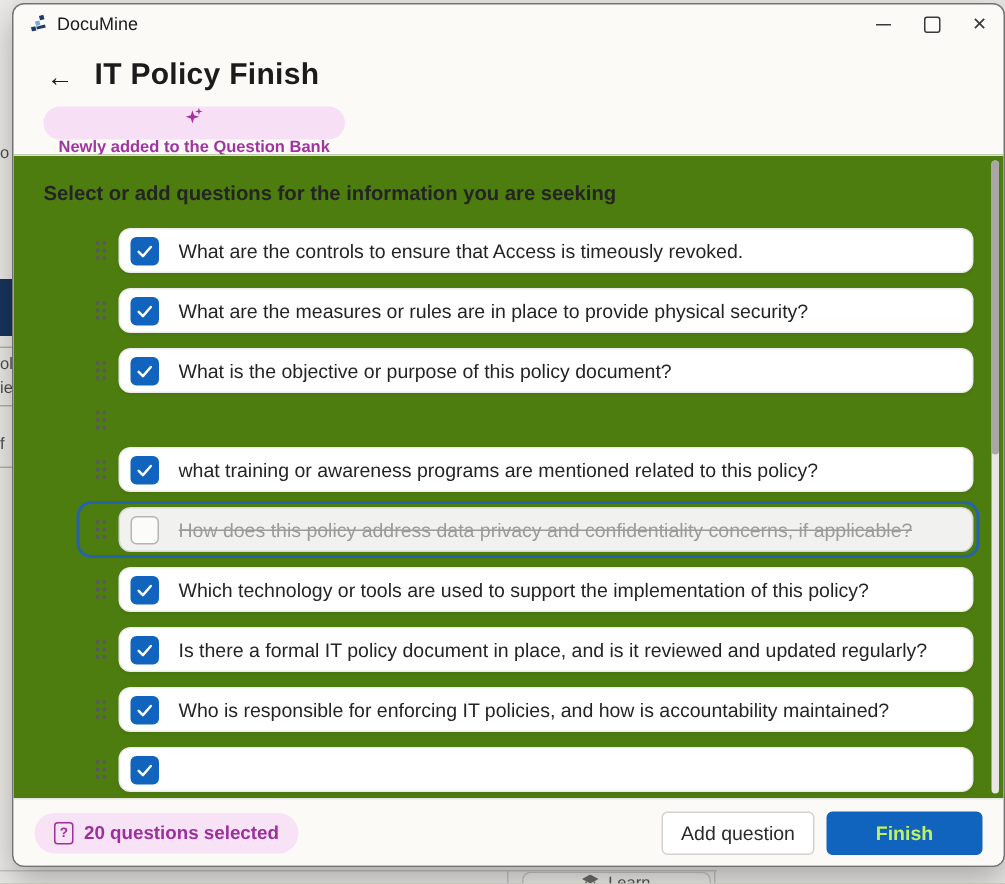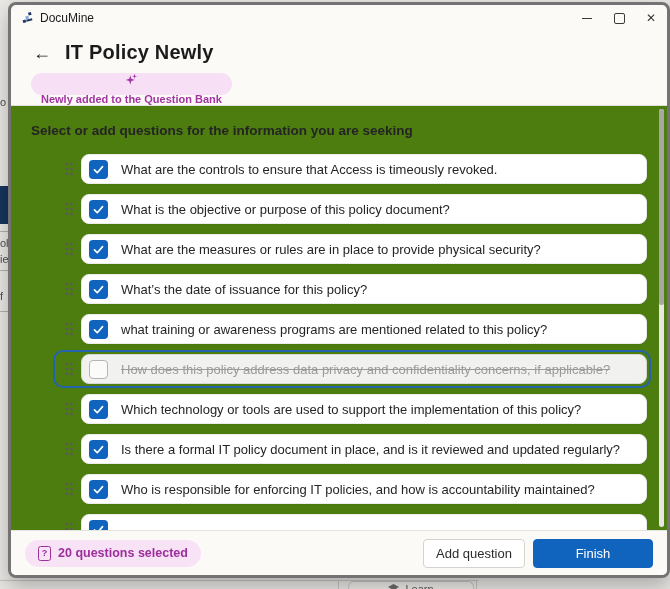--- a/index.html
+++ b/index.html
@@ -14,21 +14,21 @@
   .bottom-strip{position:absolute;left:0;bottom:0;width:670px;height:11px;background:#e9e7e4;}
   .bottom-hline{position:absolute;left:0;top:2px;width:478px;height:1px;background:#c6c4c1;}
   .bottom-vline{position:absolute;top:2px;bottom:0;width:1px;background:#c6c4c1;}
   .learn-tab{position:absolute;left:348px;top:3px;width:124px;height:10px;
              border:1px solid #c6c4c1;border-bottom:none;border-radius:6px 6px 0 0;
              background:#edebe8;display:flex;align-items:flex-start;justify-content:center;
              gap:6px;font-size:11px;color:#555;overflow:hidden;padding-top:1px;}
 
   
   .dialog{position:absolute;left:8px;top:2px;right:0;bottom:11px;background:#fbfaf7;
-          border:3px solid #737373;border-radius:8px;box-shadow:0 8px 22px rgba(0,0,0,.28);
+          border:1px solid #737373;border-radius:8px;box-shadow:0 8px 22px rgba(0,0,0,.28);
           overflow:hidden;}
   .titlebar{height:26px;display:flex;justify-content:space-between;align-items:center;padding-left:10px;}
   .title-left{display:flex;align-items:center;gap:7px;font-size:12px;color:#1b1b1b;}
   .win-controls{display:flex;height:100%;}
   .ctl{width:32px;height:100%;display:flex;align-items:center;justify-content:center;color:#3a3a3a;}
   .min-glyph{display:block;width:10px;height:0;border-bottom:1.2px solid #3a3a3a;}
   .max-glyph{display:block;width:9px;height:9px;border:1.2px solid #3a3a3a;border-radius:2px;}
   .close-glyph{font-size:12px;line-height:12px;}
 
   
@@ -66,21 +66,21 @@
           border-top:1px solid #e5e3e0;display:flex;align-items:center;
           justify-content:space-between;padding:0 14px;box-sizing:border-box;}
   .count-badge{display:flex;align-items:center;gap:7px;background:#f8e2f6;color:#9c2f9c;
                height:27px;border-radius:14px;padding:0 13px;font-size:12.5px;font-weight:700;}
   .doc-icon{width:11px;height:13px;border:1.3px solid #9c2f9c;border-radius:2.5px;
             font-size:9px;line-height:9px;display:flex;align-items:center;justify-content:center;}
   .footer-buttons{display:flex;gap:8px;}
   .btn{height:29px;border-radius:4px;font-size:13px;display:flex;align-items:center;
        justify-content:center;font-family:inherit;box-sizing:border-box;cursor:default;}
   .btn.secondary{width:102px;background:#ffffff;border:1px solid #d4d2cf;color:#2b2b2b;}
-  .btn.primary{width:120px;background:#1164be;border:1px solid #1164be;color:#ffffff;font-weight:400;}
+  .btn.primary{width:104px;background:#1164be;border:1px solid #1164be;color:#bef264;font-weight:700;}
 </style>
 </head>
 <body>
 
 <div class="stage">
 
   <div class="left-strip">
     <span class="frag" style="top:97px;">o</span>
     <div class="navy-block"></div>
     <div class="frag-line" style="top:231px;"></div>
@@ -131,21 +131,21 @@
           </span>
         <span class="ctl">
             <span class="close-glyph">✕</span>
           </span>
       </div>
     </div>
 
     <div>
       <div class="title-row">
         <span class="back">←</span>
-        <h1 class="page-title">IT Policy Newly</h1>
+        <h1 class="page-title">IT Policy Finish</h1>
       </div>
       <div class="new-badge">
         <span>
           <svg width="13" height="13" viewBox="0 0 16 16">
             <path d="M6.5 3 L7.8 7.2 L12 8.5 L7.8 9.8 L6.5 14 L5.2 9.8 L1 8.5 L5.2 7.2 Z" fill="#a233a2"></path>
             <path d="M11.8 1 L12.5 3.3 L14.8 4 L12.5 4.7 L11.8 7 L11.1 4.7 L8.8 4 L11.1 3.3 Z" fill="#a233a2"></path>
           </svg>
         </span>
         <span>Newly added to the Question Bank</span>
       </div>
@@ -185,64 +185,56 @@
         <circle cx="3" cy="13" r="1.3" fill="#5a5a5a"></circle>
                 <circle cx="7.5" cy="13" r="1.3" fill="#5a5a5a"></circle>
       </svg>
     </span>
     <div class="card">
       <span class="checkbox checked">
         <svg class="check" width="13" height="13" viewBox="0 0 16 16">
           <path d="M3 8.5 L6.5 12 L13 4.5" fill="none" stroke="#ffffff" stroke-width="2" stroke-linecap="round" stroke-linejoin="round"></path>
         </svg>
       </span>
+      <span class="q-text">What are the measures or rules are in place to provide physical security?</span>
+    </div>
+  </div>
+
+  <div class="row">
+    <span class="drag-handle">
+      <svg width="10" height="16" viewBox="0 0 10 16">
+        <circle cx="3" cy="3" r="1.3" fill="#5a5a5a"></circle>
+                <circle cx="7.5" cy="3" r="1.3" fill="#5a5a5a"></circle>
+        <circle cx="3" cy="8" r="1.3" fill="#5a5a5a"></circle>
+                <circle cx="7.5" cy="8" r="1.3" fill="#5a5a5a"></circle>
+        <circle cx="3" cy="13" r="1.3" fill="#5a5a5a"></circle>
+                <circle cx="7.5" cy="13" r="1.3" fill="#5a5a5a"></circle>
+      </svg>
+    </span>
+    <div class="card">
+      <span class="checkbox checked">
+        <svg class="check" width="13" height="13" viewBox="0 0 16 16">
+          <path d="M3 8.5 L6.5 12 L13 4.5" fill="none" stroke="#ffffff" stroke-width="2" stroke-linecap="round" stroke-linejoin="round"></path>
+        </svg>
+      </span>
       <span class="q-text">What is the objective or purpose of this policy document?</span>
     </div>
   </div>
 
   <div class="row">
     <span class="drag-handle">
       <svg width="10" height="16" viewBox="0 0 10 16">
         <circle cx="3" cy="3" r="1.3" fill="#5a5a5a"></circle>
                 <circle cx="7.5" cy="3" r="1.3" fill="#5a5a5a"></circle>
         <circle cx="3" cy="8" r="1.3" fill="#5a5a5a"></circle>
                 <circle cx="7.5" cy="8" r="1.3" fill="#5a5a5a"></circle>
         <circle cx="3" cy="13" r="1.3" fill="#5a5a5a"></circle>
                 <circle cx="7.5" cy="13" r="1.3" fill="#5a5a5a"></circle>
       </svg>
     </span>
-    <div class="card">
-      <span class="checkbox checked">
-        <svg class="check" width="13" height="13" viewBox="0 0 16 16">
-          <path d="M3 8.5 L6.5 12 L13 4.5" fill="none" stroke="#ffffff" stroke-width="2" stroke-linecap="round" stroke-linejoin="round"></path>
-        </svg>
-      </span>
-      <span class="q-text">What are the measures or rules are in place to provide physical security?</span>
-    </div>
-  </div>
-
-  <div class="row">
-    <span class="drag-handle">
-      <svg width="10" height="16" viewBox="0 0 10 16">
-        <circle cx="3" cy="3" r="1.3" fill="#5a5a5a"></circle>
-                <circle cx="7.5" cy="3" r="1.3" fill="#5a5a5a"></circle>
-        <circle cx="3" cy="8" r="1.3" fill="#5a5a5a"></circle>
-                <circle cx="7.5" cy="8" r="1.3" fill="#5a5a5a"></circle>
-        <circle cx="3" cy="13" r="1.3" fill="#5a5a5a"></circle>
-                <circle cx="7.5" cy="13" r="1.3" fill="#5a5a5a"></circle>
-      </svg>
-    </span>
-    <div class="card">
-      <span class="checkbox checked">
-        <svg class="check" width="13" height="13" viewBox="0 0 16 16">
-          <path d="M3 8.5 L6.5 12 L13 4.5" fill="none" stroke="#ffffff" stroke-width="2" stroke-linecap="round" stroke-linejoin="round"></path>
-        </svg>
-      </span>
-      <span class="q-text">What’s the date of issuance for this policy?</span>
-    </div>
   </div>
 
   <div class="row">
     <span class="drag-handle">
       <svg width="10" height="16" viewBox="0 0 10 16">
         <circle cx="3" cy="3" r="1.3" fill="#5a5a5a"></circle>
                 <circle cx="7.5" cy="3" r="1.3" fill="#5a5a5a"></circle>
         <circle cx="3" cy="8" r="1.3" fill="#5a5a5a"></circle>
                 <circle cx="7.5" cy="8" r="1.3" fill="#5a5a5a"></circle>
         <circle cx="3" cy="13" r="1.3" fill="#5a5a5a"></circle>

